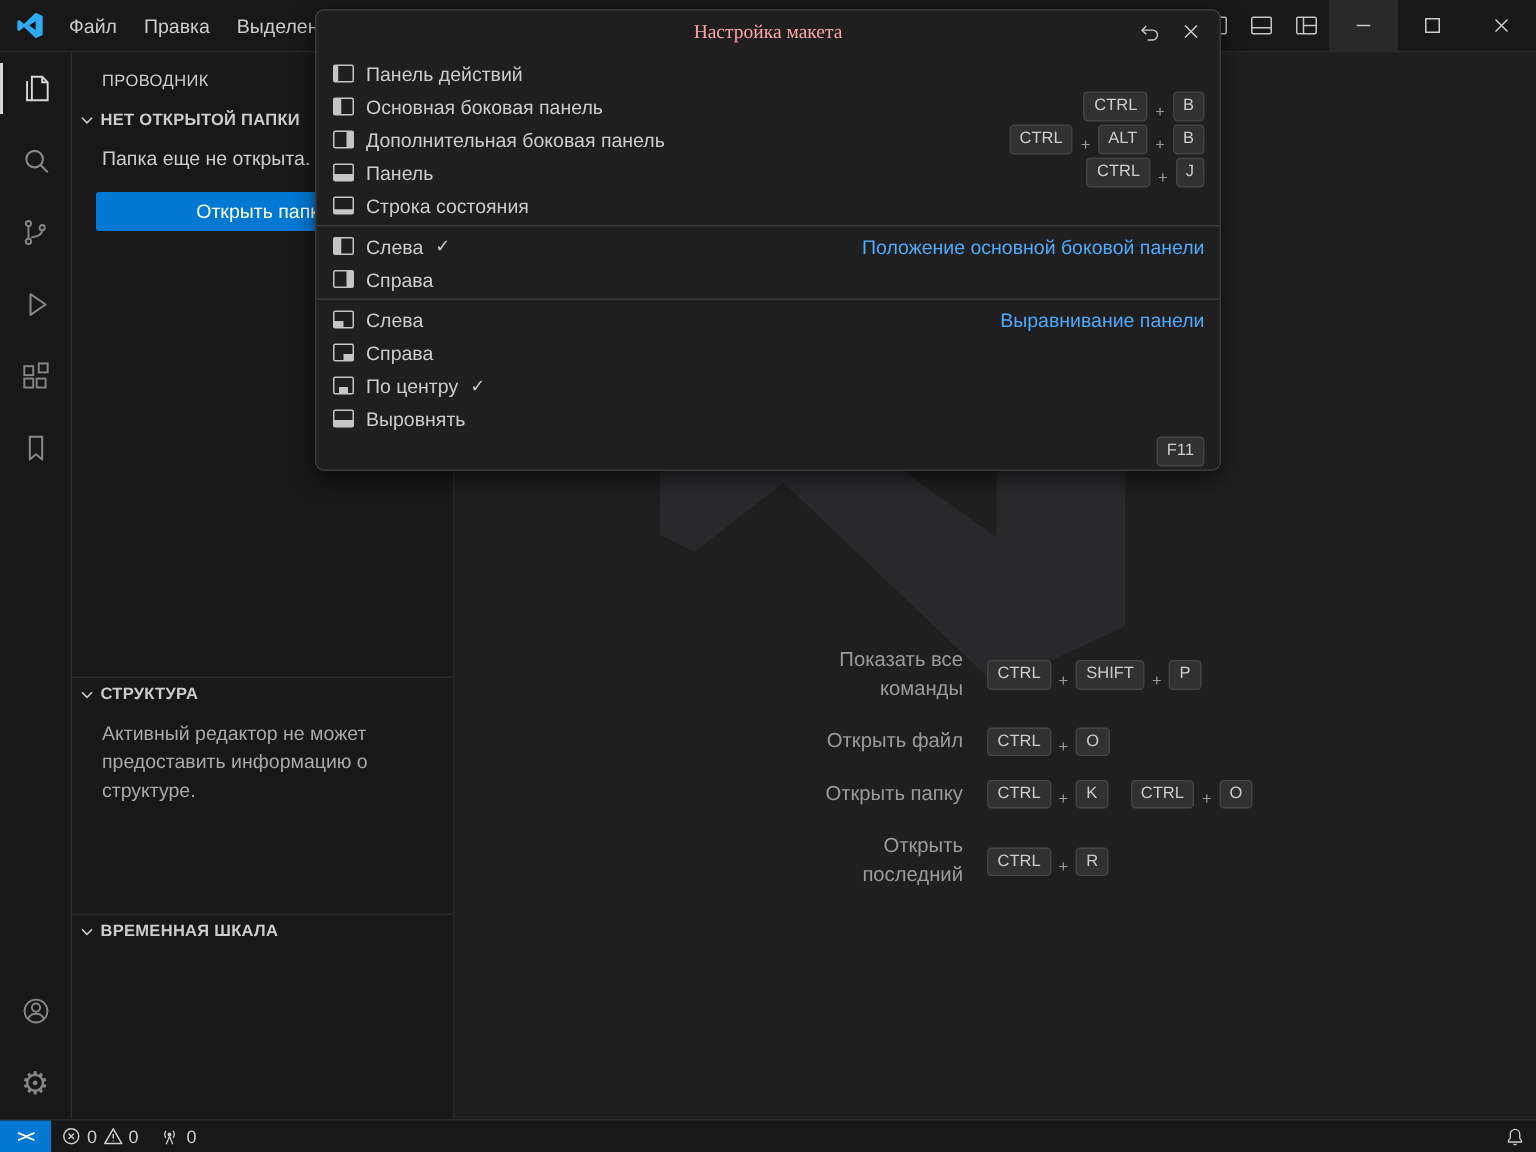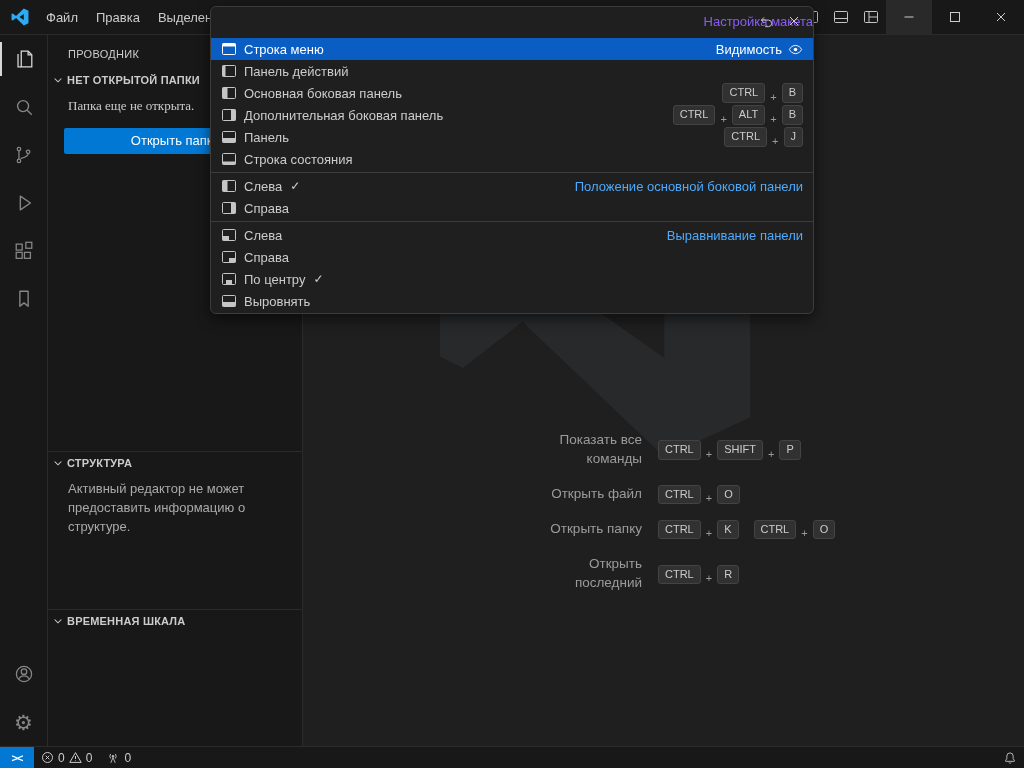--- a/index.html
+++ b/index.html
@@ -46,21 +46,21 @@
     border-right:1px solid var(--border,#2b2b2b); position:relative;
   }
   .sidebar-title { padding:13px 20px 6px; font-size:11px; color:#ccc; letter-spacing:.3px; }
   .section { position:absolute; left:0; right:0; }
   .section-open-folder { top:34px; }
   .section-outline { top:416px; border-top:1px solid var(--border,#2b2b2b); }
   .section-timeline { top:574px; border-top:1px solid var(--border,#2b2b2b); }
   .section-header { display:flex; align-items:center; gap:3px; padding:5px 4px; font-size:11px; font-weight:bold; color:#ccc; letter-spacing:.2px; }
   .chev { color:#ccc; display:flex; }
   .section-body { padding:6px 18px 0 20px; color:#a9a9a9; line-height:1.45; font-size:13px; }
-  .section-body.bright { color:#ccc;font-family:Liberation Serif, serif; }
+  .section-body.bright { color:#ccc; }
   .open-folder-btn {
     display:block; margin:12px 16px 0; width:calc(100% - 32px); padding:5px 0 6px;
     background:var(--accent,#0078d4); color:#fff; border:none; border-radius:2px;
     font-size:13px; font-family:inherit; text-align:center;
   }
 
   .editor { flex:1; position:relative; background:var(--editor-bg,#1f1f1f); overflow:hidden; }
   .watermark { position:absolute; left:92px; top:102px; color:#28292b; }
 
   .shortcuts {
@@ -90,21 +90,21 @@
   .sb-spacer { flex:1; }
 
   
   .quickpick {
     position:absolute; left:210px; top:6px; width:604px; height:308px;
     background:var(--editor-bg,#1f1f1f);
     border:1px solid var(--panel-border,#3c3c3c); border-radius:6px;
     box-shadow:0 5px 14px rgba(0,0,0,.55);
     z-index:20; overflow:hidden;
   }
-  .qp-header { height:28px; display:flex; align-items:center; justify-content:flex-end; position:relative; color:#8b5cf6; font-size:13px; }
+  .qp-header { height:28px; display:flex; align-items:center; justify-content:center; position:relative; color:#fca5a5; font-size:13px;font-family:Liberation Serif, serif; }
   .qp-actions { position:absolute; right:8px; top:0; height:100%; display:flex; align-items:center; gap:6px; }
   .qp-btn { width:22px; height:22px; display:flex; align-items:center; justify-content:center; color:#ccc; border-radius:4px; }
   .qp-list { padding-top:3px; }
   .qp-row { height:22px; display:flex; align-items:center; padding:0 10px; gap:7px; color:#ccc; }
   .qp-row.selected { background:var(--selection,#0a5dc2); color:#fff; }
   .qp-icon { flex:0 0 16px; height:16px; color:#c5c5c5; }
   .qp-row.selected .qp-icon { color:#fff; }
   .qp-label { white-space:nowrap; }
   .check { margin-left:1px; font-size:12px; }
   .qp-right { margin-left:auto; display:flex; align-items:center; gap:6px; }
@@ -344,38 +344,20 @@
           </svg>
       </span>
       <span class="qp-btn">
         <svg width="14" height="14" viewBox="0 0 14 14" fill="none" stroke="currentColor">
             <path d="M3 3l8 8M11 3l-8 8"></path>
           </svg>
       </span>
     </span>
   </div>
   <div class="qp-list" id="qp-list">
-      <div class="qp-row selected">
-        <span class="qp-icon">
-          <svg width="16" height="16" viewBox="0 0 16 16">
-            <rect x="1.5" y="2.5" width="13" height="11" rx="1" fill="none" stroke="currentColor"></rect>
-            <rect x="1.5" y="2.5" width="13" height="3" fill="currentColor"></rect>
-          </svg>
-        </span>
-        <span class="qp-label">Строка меню</span>
-        <span class="qp-right">
-          <span class="qp-right-label">Видимость</span>
-          <span class="qp-eye">
-            <svg width="15" height="15" viewBox="0 0 16 16">
-              <path d="M8 3.6c3.4 0 5.9 2.9 6.6 4.4-.7 1.5-3.2 4.4-6.6 4.4S2.1 9.5 1.4 8C2.1 6.5 4.6 3.6 8 3.6z" fill="none" stroke="currentColor"></path>
-              <circle cx="8" cy="8" r="1.9" fill="currentColor"></circle>
-            </svg>
-          </span>
-        </span>
-      </div>
       <div class="qp-row">
         <span class="qp-icon">
           <svg width="16" height="16" viewBox="0 0 16 16">
             <rect x="1.5" y="2.5" width="13" height="11" rx="1" fill="none" stroke="currentColor"></rect>
             <rect x="1.5" y="2.5" width="3" height="11" fill="currentColor"></rect>
           </svg>
         </span>
         <span class="qp-label">Панель действий</span>
       </div>
       <div class="qp-row">

